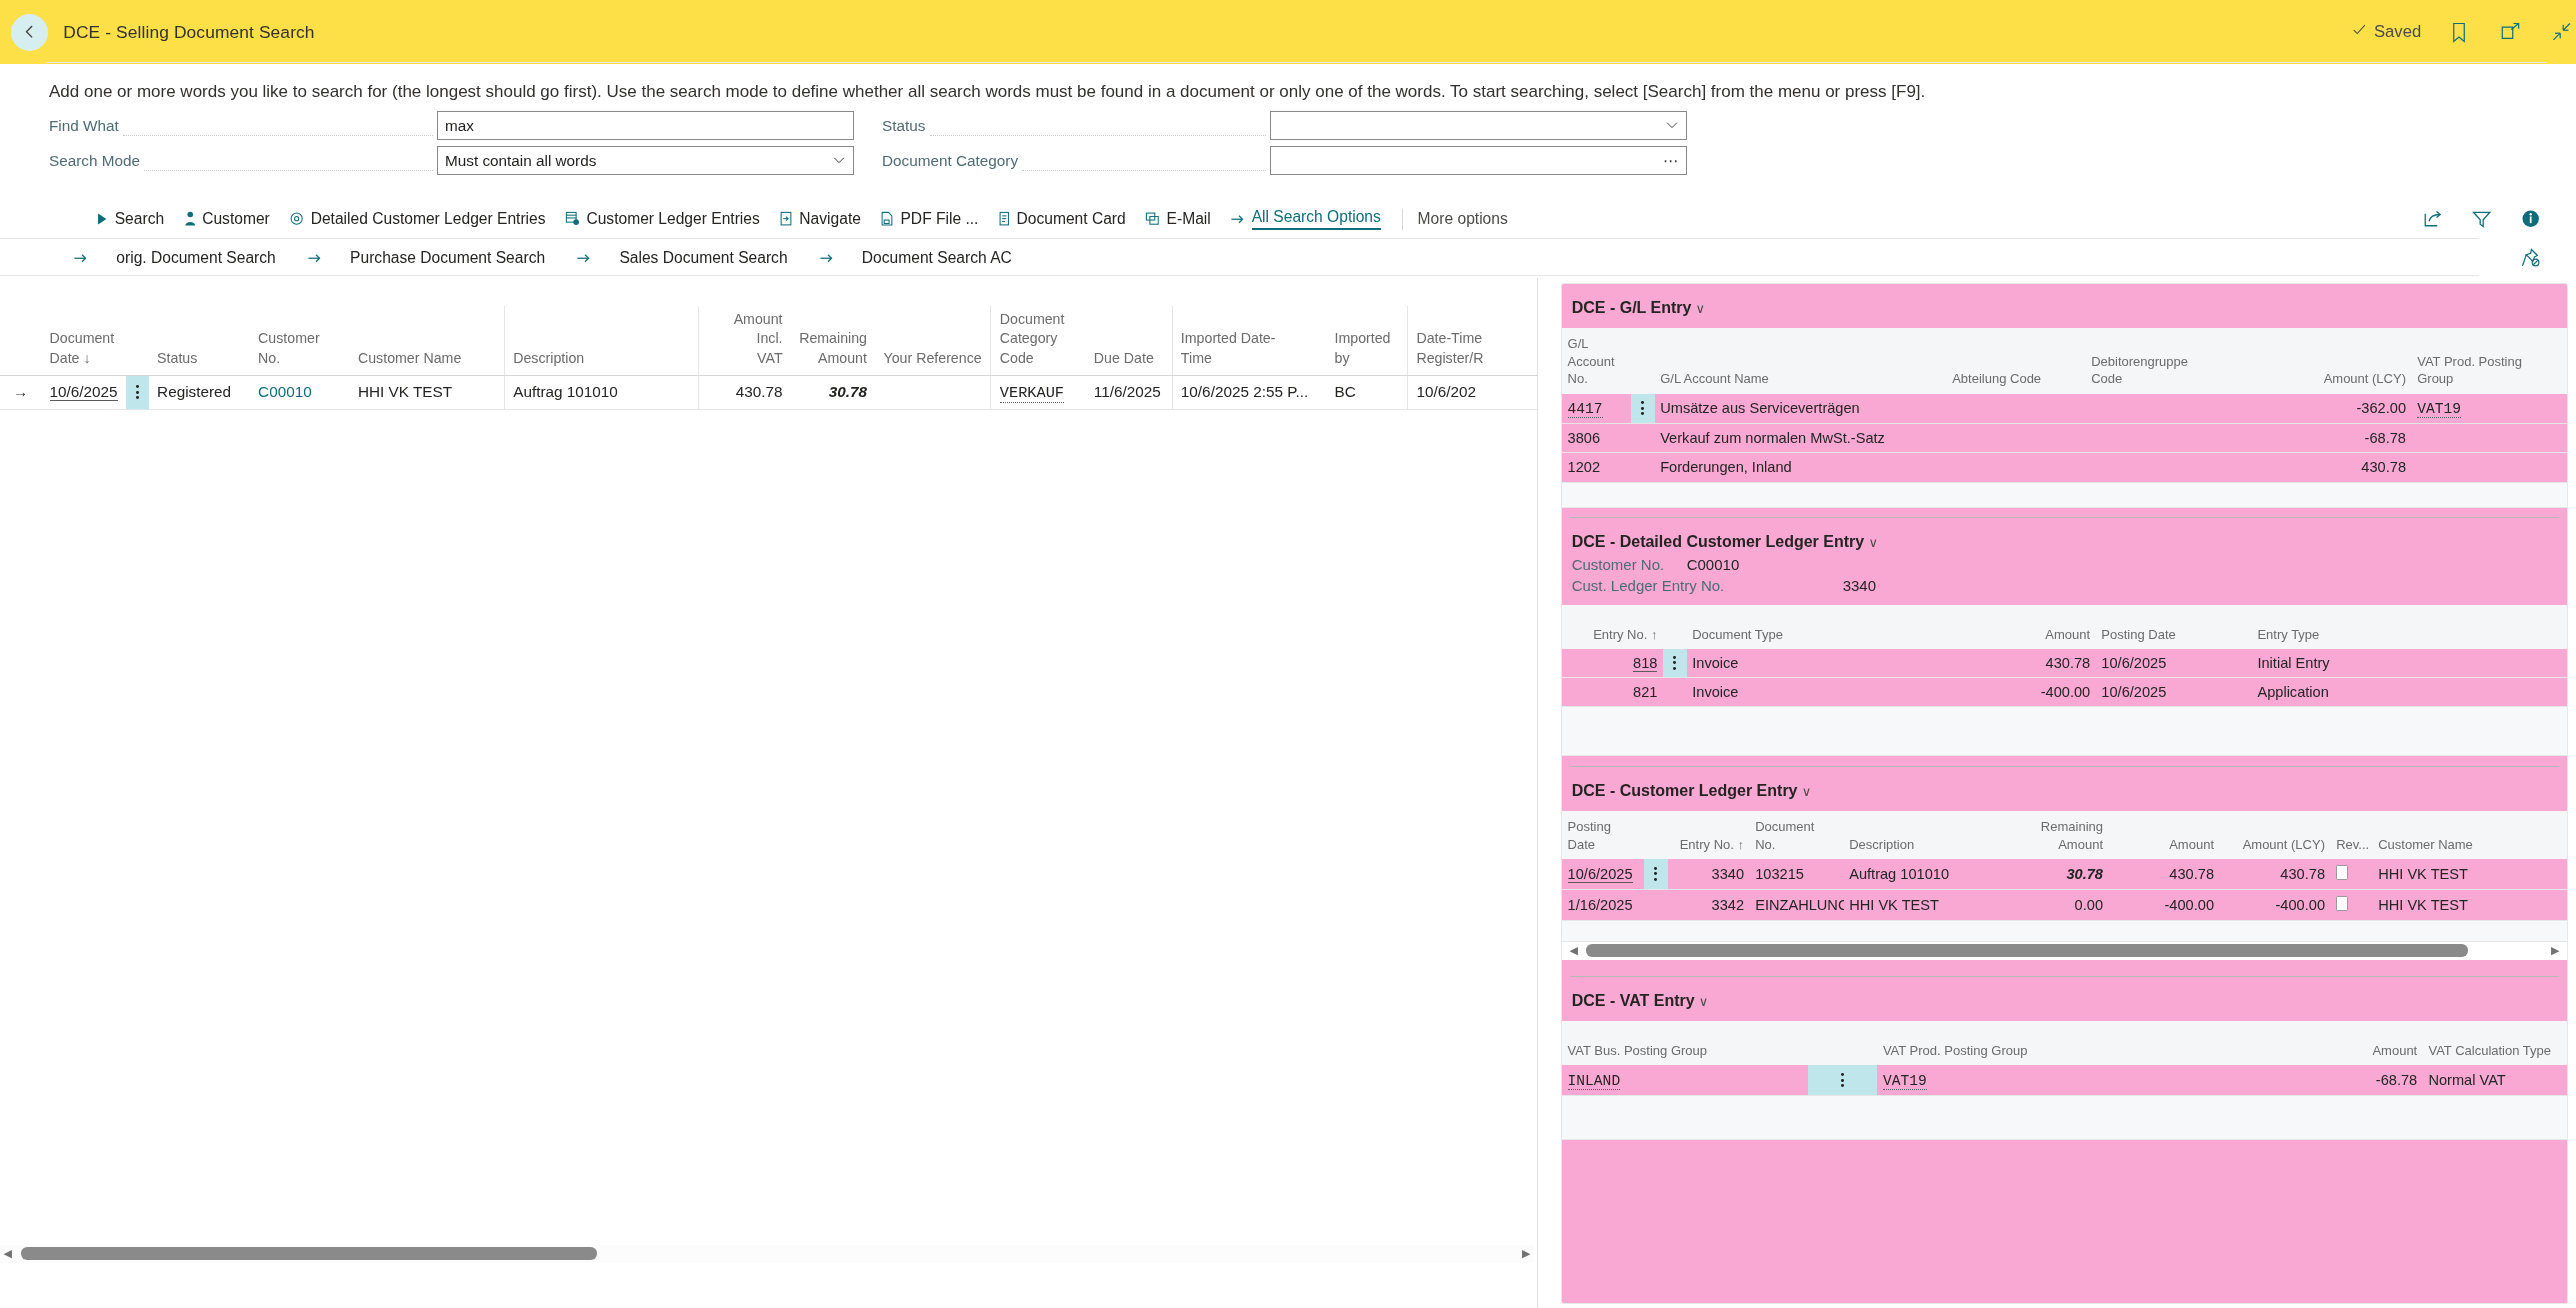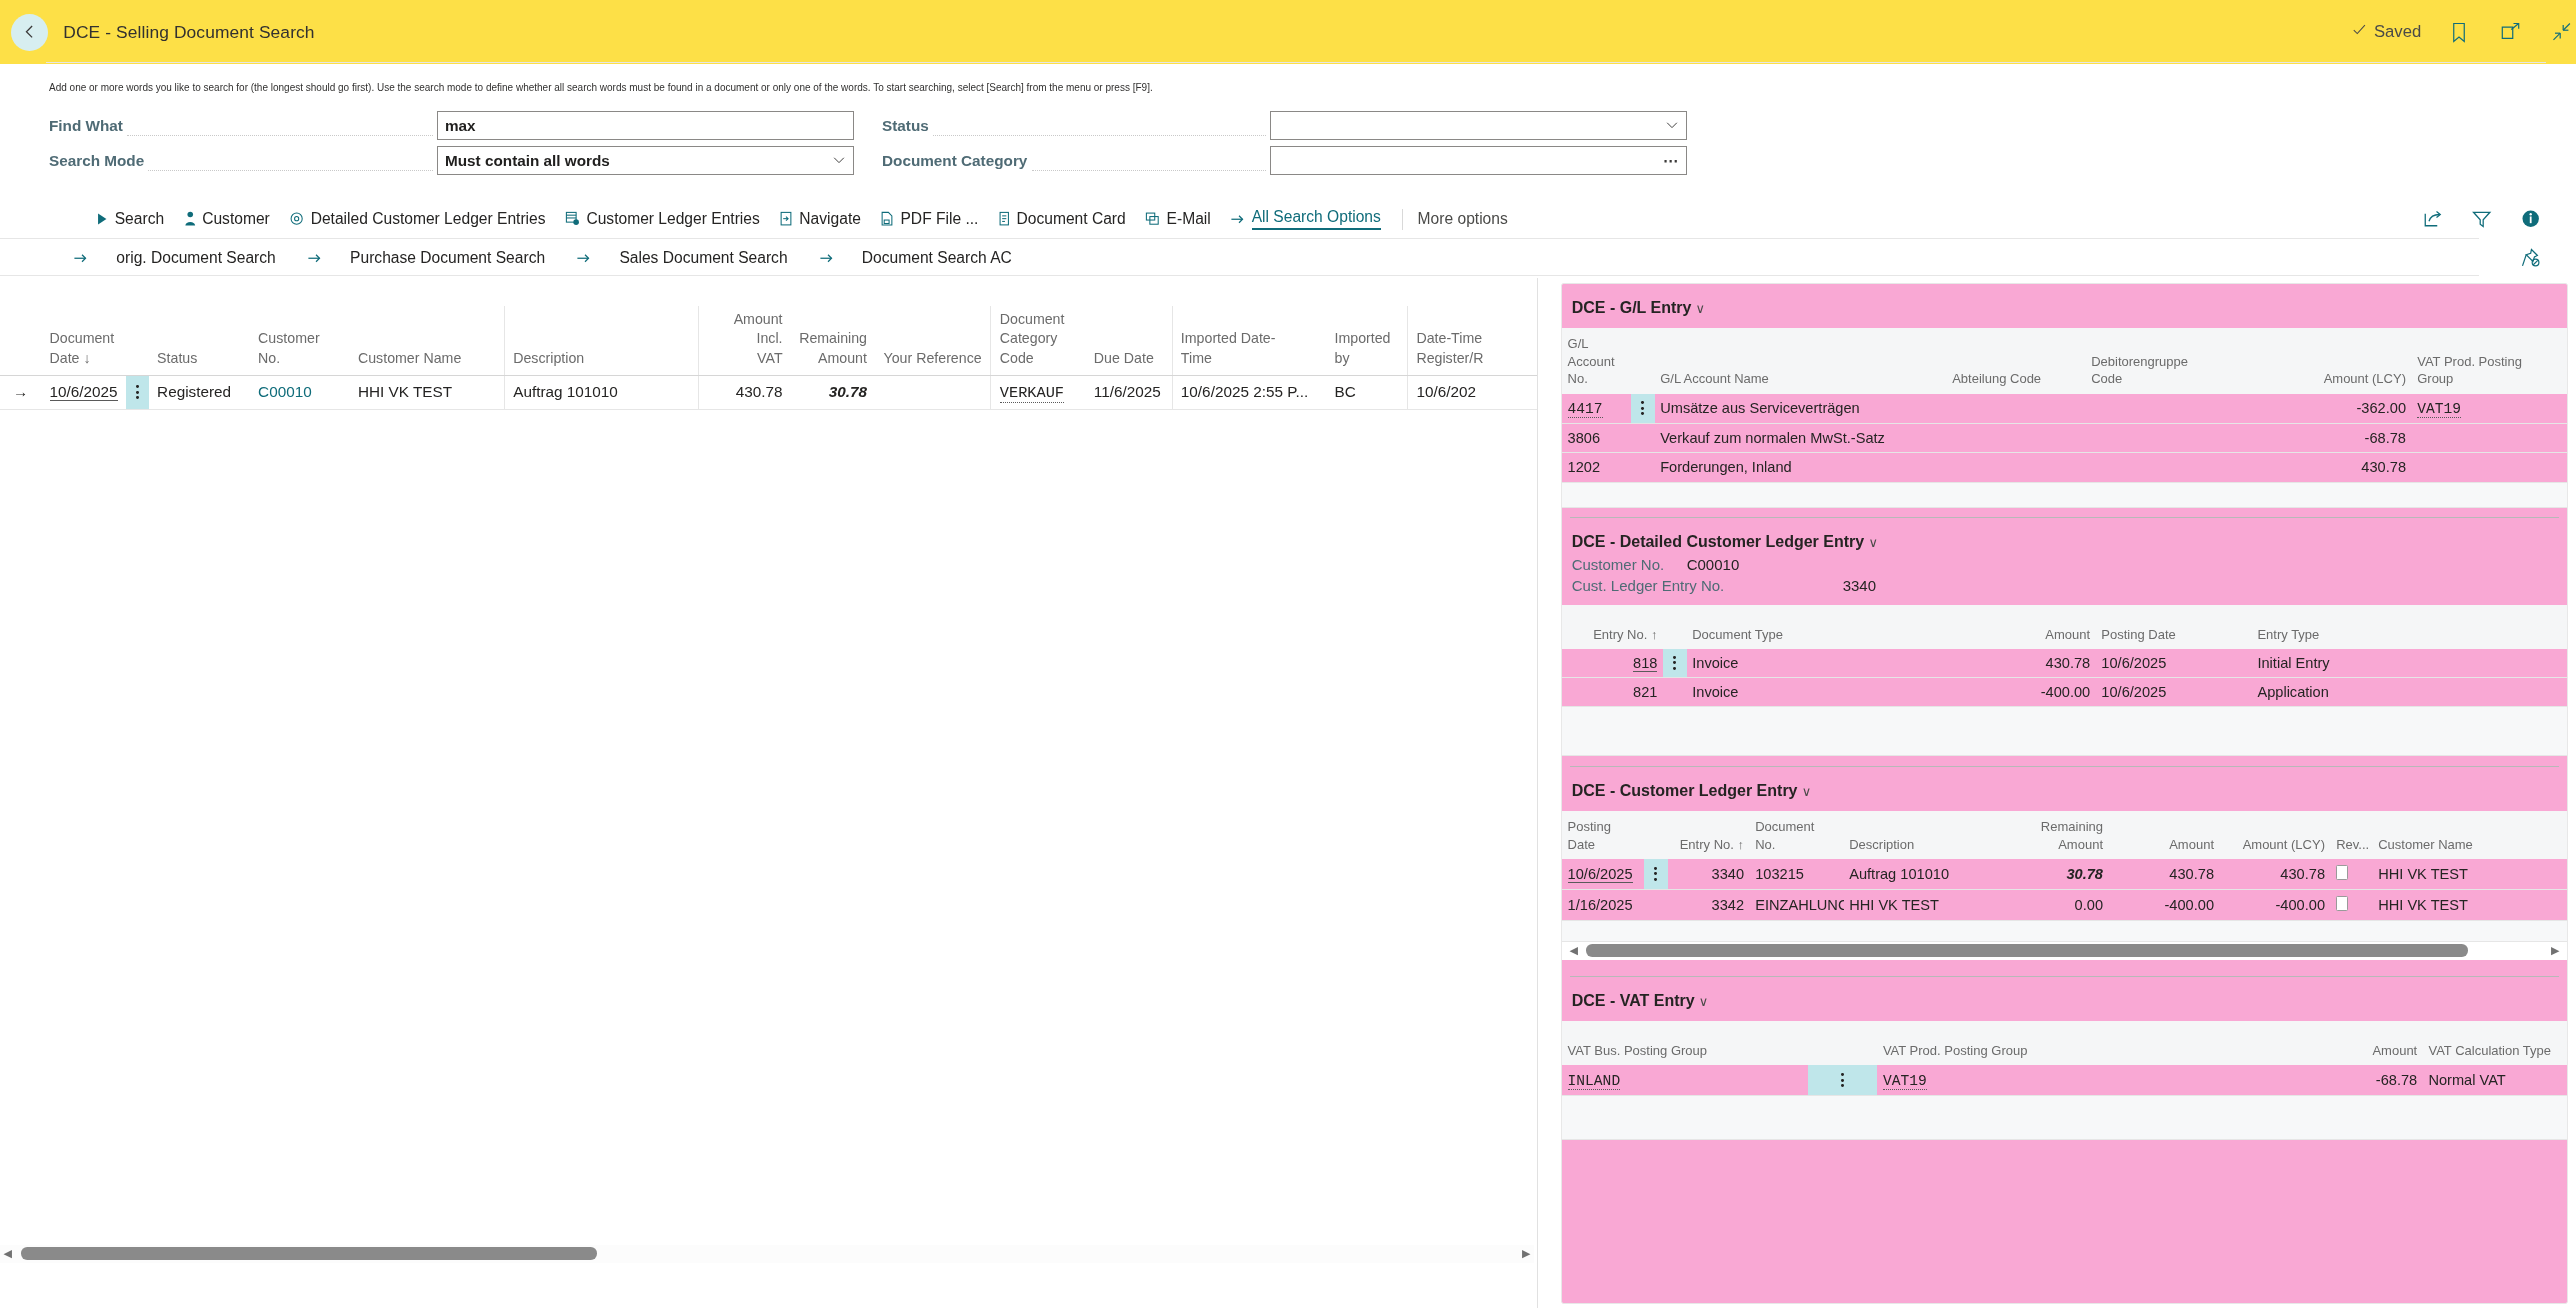--- a/index.html
+++ b/index.html
@@ -37,26 +37,26 @@
   }
   .tb-icon { width:28px; height:28px; display:flex; align-items:center; justify-content:center; cursor:pointer; }
 
   .hr-under-title {
     position:absolute; left:46px; top:62px; width:2500px; height:0.7px; background:#e6e6e6;
   }
 
   
   .instruction {
     position:absolute; left:49px; top:82px;
-    font-size:10px; color:#323130; white-space:nowrap;
+    font-size:17px; color:#323130; white-space:nowrap;
   }
 
   
   .filters { position:absolute; left:0; top:111px; width:2576px; height:80px; }
-  .fgroup { position:absolute; display:flex; align-items:center;font-weight:bold; }
+  .fgroup { position:absolute; display:flex; align-items:center; }
   .flabel { font-size:15.3px; color:#4f6b75; white-space:nowrap; }
   .fdots {
     flex:1 1 auto; height:14px; margin:0 4.2px;
     border-bottom:1.4px dotted #c9c9c9; position:relative; top:3.5px;
   }
   .fbox {
     border:0.7px solid #8a8886; background:#fff; height:29px;
     display:flex; align-items:center; padding:0 7px; font-size:15.3px; color:#201f1e;
   }
   .fbox.readonly { background:#ececec; border:none; justify-content:flex-end; padding-right:14px; }

